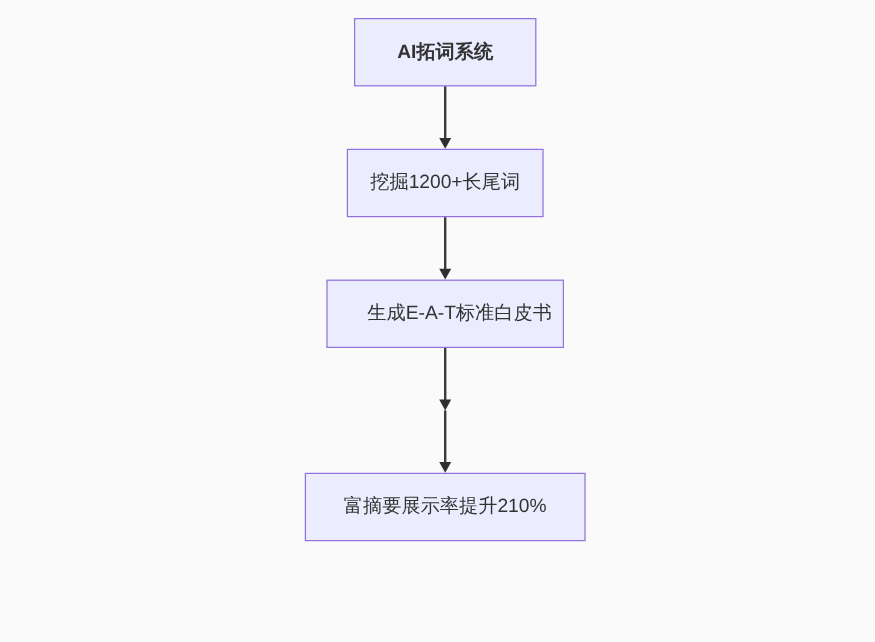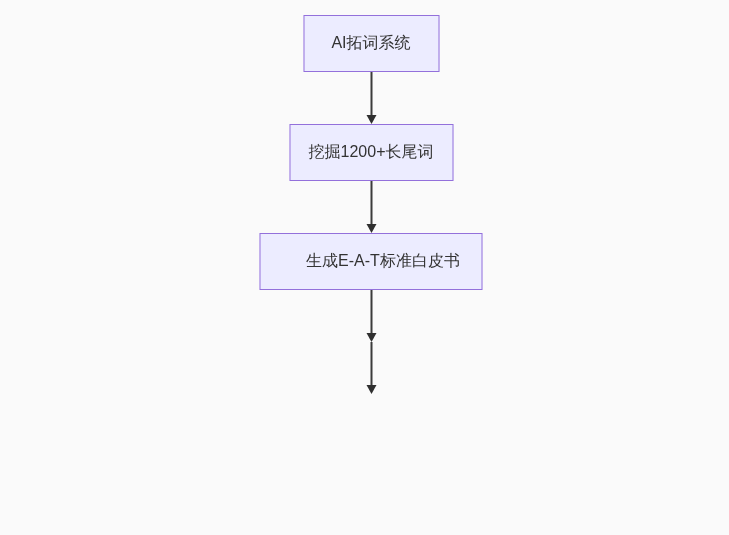--- a/index.html
+++ b/index.html
@@ -27,23 +27,23 @@
     height: 57px;
     background: #ececff;
     border: 1px solid #9370db;
     display: flex;
     align-items: center;
     justify-content: center;
     color: #333333;
     font-size: 16px;
     white-space: nowrap;
   }
-  .node.n1 { width: 136px; }
+  .node.n1 { width: 152px; font-weight: bold; }
   .node.n2 { width: 164px; }
-  .node.n3 { width: 223px; padding-left: 24px; }
+  .node.n3 { width: 198px; padding-left: 24px; }
   .node.n4 { width: 216px; }
   .node.n5 { width: 234px; }
   .arrow {
     position: relative;
     width: 14px;
     height: 52px;
   }
   .arrow .line {
     position: absolute;
     left: 50%;
@@ -96,15 +96,18 @@
       <div class="line"></div>
       <div class="head"></div>
     </div>
 
 
     <div class="arrow">
       <div class="line"></div>
       <div class="head"></div>
     </div>
 
+    <div class="node n5">
+      <span>富摘要展示率提升210%</span>
+    </div>
 
   </div>
 </div>
 
 </body></html>

